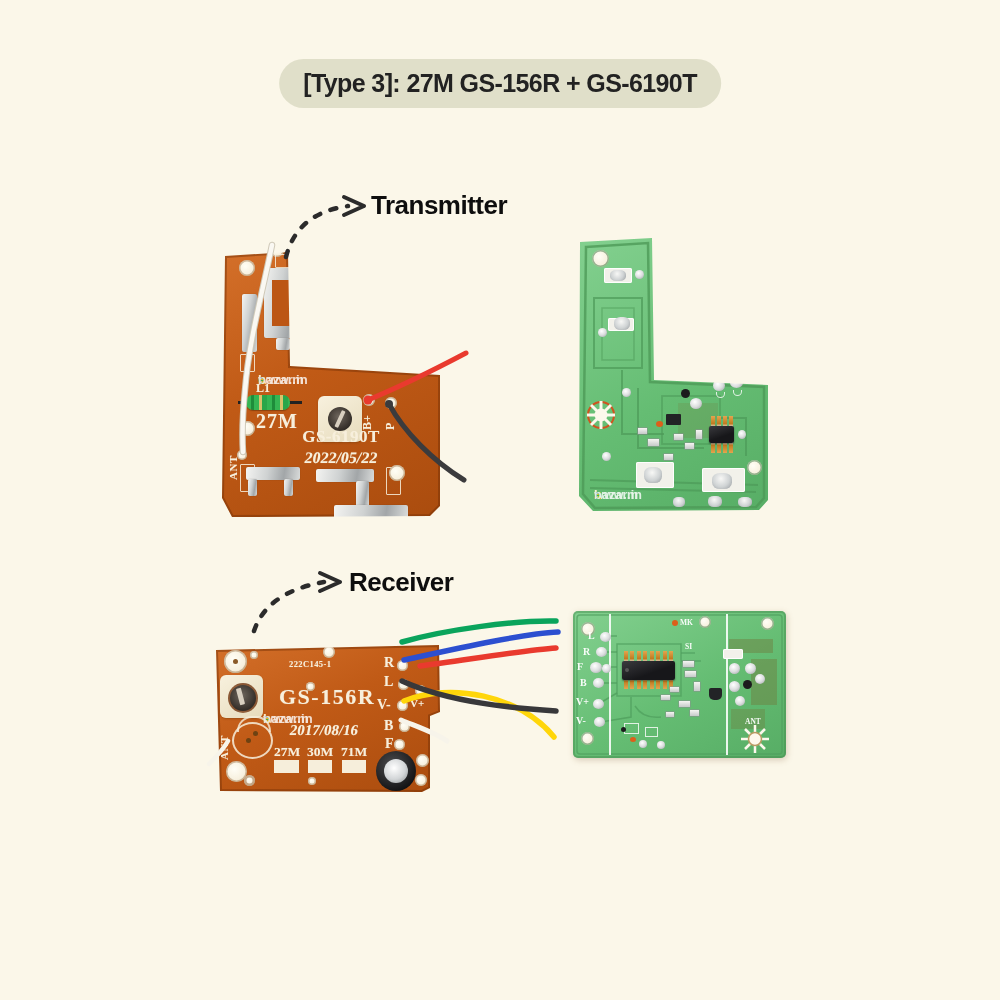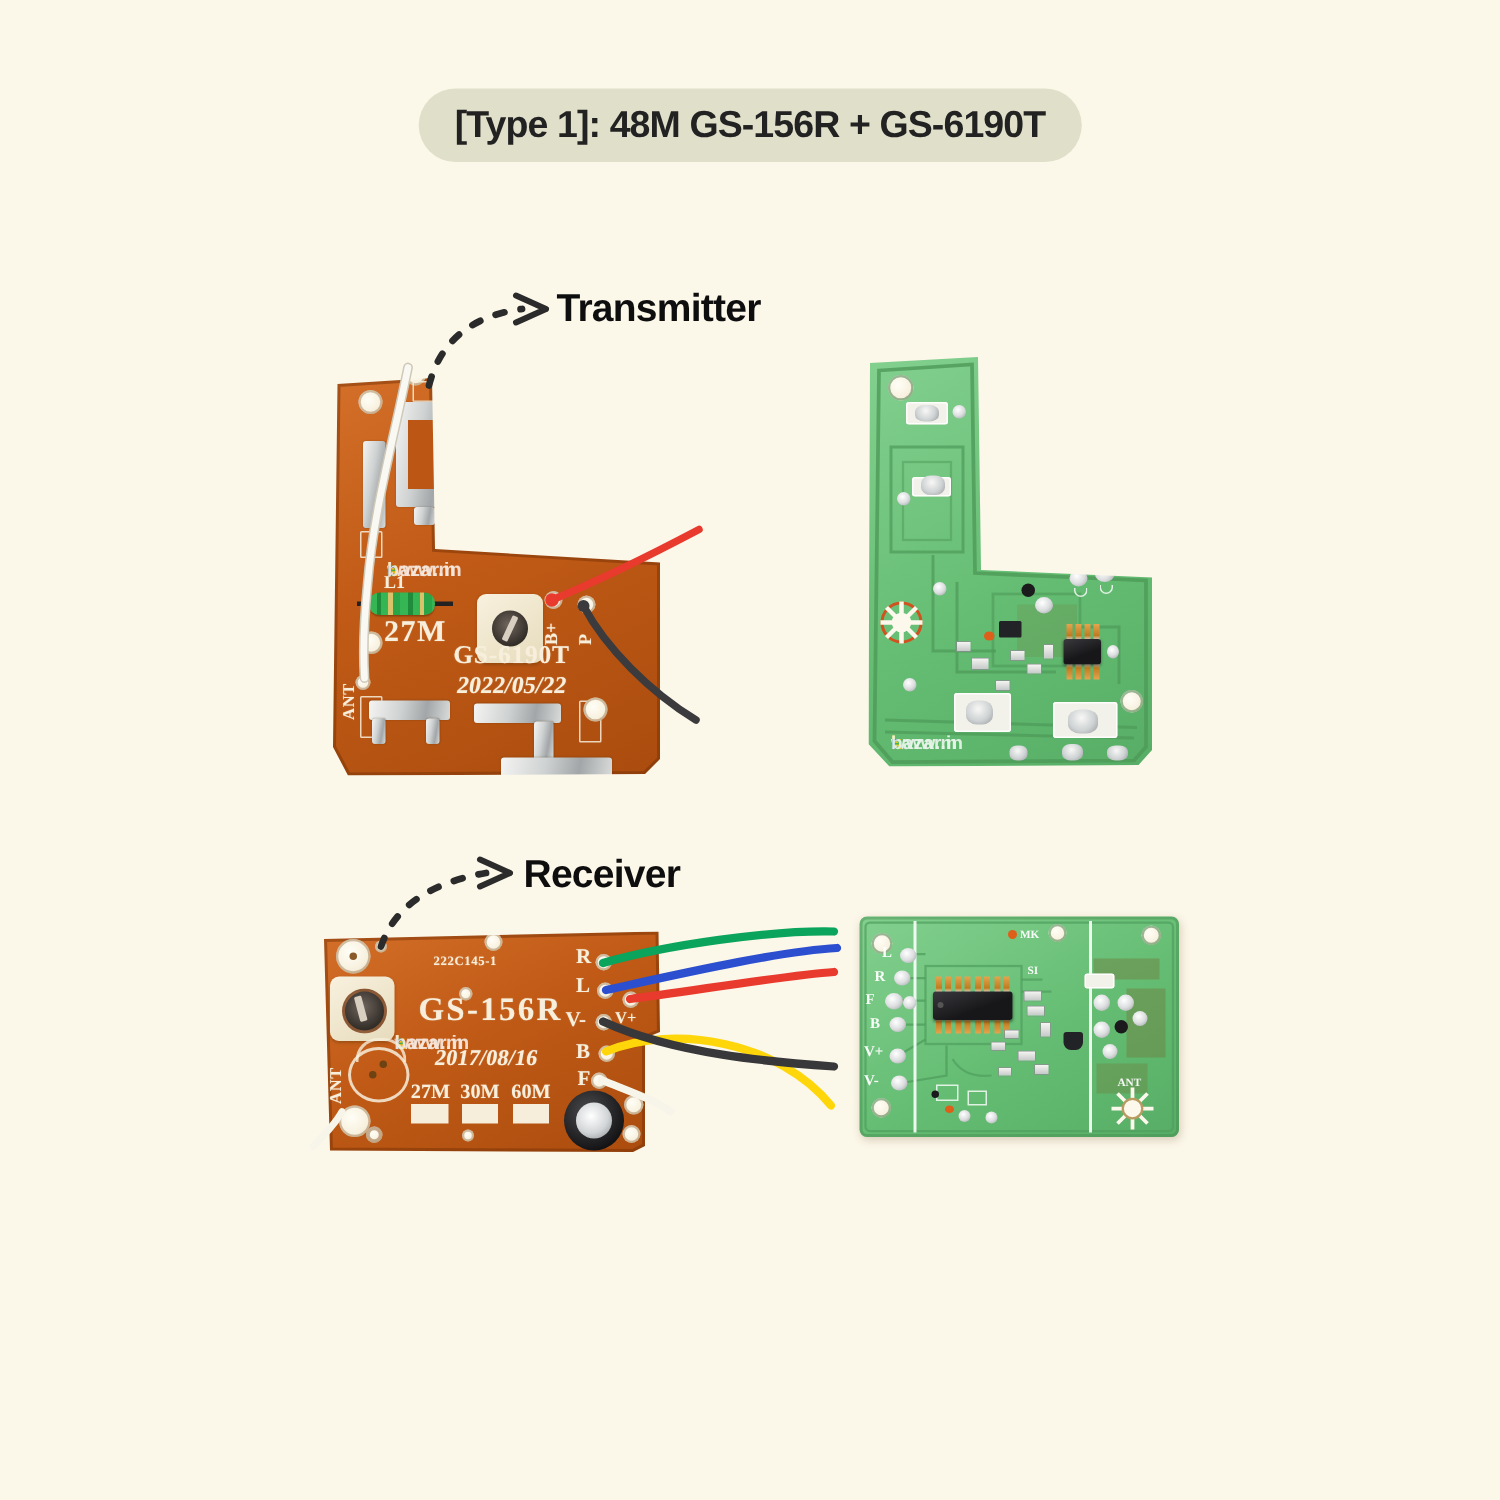--- a/index.html
+++ b/index.html
@@ -47,21 +47,21 @@
       font-family:"Liberation Sans",sans-serif;}
   .wm i{font-style:normal;}
   .wm .wa{color:#f59120;} .wm .wk{color:#ffcb05;} .wm .we{color:#3bb54a;} .wm .wr{color:#2f6fb7;}
   svg.traces,svg.deco{position:absolute;left:0;top:0;pointer-events:none;}
   #overlay{position:absolute;left:0;top:0;z-index:40;pointer-events:none;}
 </style>
 </head>
 <body>
 
 <div class="title-pill">
-  <span>[Type 1]: 48M GS-156R + GS-6190T</span>
+  <span>[Type 3]: 27M GS-156R + GS-6190T</span>
 </div>
 
 <div class="ann" style="left:371px;top:190px;">Transmitter</div>
 <div class="ann" style="left:349px;top:567px;">Receiver</div>
 
 <div class="board orange" style="left:218px;top:248px;width:224px;height:270px;
             clip-path:polygon(7px 8px,70px 4px,72px 118px,222px 127px,222px 258px,212px 268px,14px 269px,4px 250px);">
   <svg class="deco" width="224" height="270">
     <polygon points="7,8 70,4 72,118 222,127 222,258 212,268 14,269 4,250" fill="none" stroke="rgba(120,50,5,.5)" stroke-width="4"></polygon>
   </svg>
@@ -175,21 +175,21 @@
   <div class="wm" style="left:16px;top:250px;font-size:12.5px;">
     <i>www.m</i>
       <i class="wa">a</i>
       <i class="wk">k</i>
       <i class="we">e</i>
       <i class="wr">r</i>
       <i>bazar.in</i>
   </div>
 </div>
 
-<div class="board orange" style="left:213px;top:618px;width:228px;height:152px;
+<div class="board orange" style="left:213px;top:642px;width:228px;height:152px;
             clip-path:polygon(3px 8px,226px 3px,227px 70px,217px 74px,217px 146px,209px 150px,7px 149px);">
   <svg class="deco" width="228" height="152">
     <polygon points="3,8 226,3 227,70 217,74 217,146 209,150 7,149" fill="none" stroke="rgba(120,50,5,.5)" stroke-width="4"></polygon>
   </svg>
   <div class="hole" style="left:11px;top:8px;width:23px;height:23px;"></div>
   <div style="left:20px;top:17px;width:5px;height:5px;border-radius:50%;background:#8a5a28;"></div>
   <div class="hole" style="left:37px;top:9px;width:8px;height:8px;"></div>
   <span class="sk" style="left:76px;top:18px;font-size:8.5px;letter-spacing:.4px;">222C145-1</span>
   <div class="hole" style="left:110px;top:4px;width:12px;height:12px;"></div>
   <div class="hole" style="left:93px;top:40px;width:9px;height:9px;"></div>
@@ -209,21 +209,21 @@
   <span class="sk skew" style="left:58px;top:81px;width:106px;text-align:center;font-size:15px;">2017/08/16</span>
   <div style="left:24px;top:74px;width:30px;height:14px;border:2px solid rgba(247,239,220,.8);border-bottom:none;border-radius:15px 15px 0 0;background:transparent;"></div>
   <div style="left:19px;top:80px;width:37px;height:33px;border:2px solid rgba(247,239,220,.85);border-radius:50%;background:transparent;"></div>
   <div style="left:33px;top:96px;width:5px;height:5px;border-radius:50%;background:#6e4212;"></div>
   <div style="left:40px;top:89px;width:5px;height:5px;border-radius:50%;background:#6e4212;"></div>
   <span class="sk vert" style="left:6px;top:118px;font-size:11px;letter-spacing:.5px;">ANT</span>
   <div class="hole" style="left:13px;top:119px;width:21px;height:21px;"></div>
   <div class="hole" style="left:31px;top:133px;width:11px;height:11px;box-shadow:inset 0 0 0 2.5px rgba(130,80,30,.45);"></div>
   <span class="sk" style="left:60px;top:103px;width:28px;text-align:center;font-size:13.5px;">27M</span>
   <span class="sk" style="left:93px;top:103px;width:28px;text-align:center;font-size:13.5px;">30M</span>
-  <span class="sk" style="left:127px;top:103px;width:28px;text-align:center;font-size:13.5px;">60M</span>
+  <span class="sk" style="left:127px;top:103px;width:28px;text-align:center;font-size:13.5px;">71M</span>
   <div style="left:61px;top:118px;width:25px;height:13px;background:#f6eedb;"></div>
   <div style="left:95px;top:118px;width:24px;height:13px;background:#f6eedb;"></div>
   <div style="left:129px;top:118px;width:24px;height:13px;background:#f6eedb;"></div>
   <div class="hole" style="left:95px;top:135px;width:8px;height:8px;"></div>
   <span class="sk" style="left:171px;top:14px;font-size:14px;">R</span>
   <div class="hole" style="left:184px;top:18px;width:11px;height:11px;"></div>
   <span class="sk" style="left:171px;top:33px;font-size:14px;">L</span>
   <div class="hole" style="left:185px;top:37px;width:11px;height:11px;"></div>
   <div class="hole" style="left:202px;top:43px;width:11px;height:11px;"></div>
   <span class="sk" style="left:197px;top:56px;font-size:11px;">V+</span>

